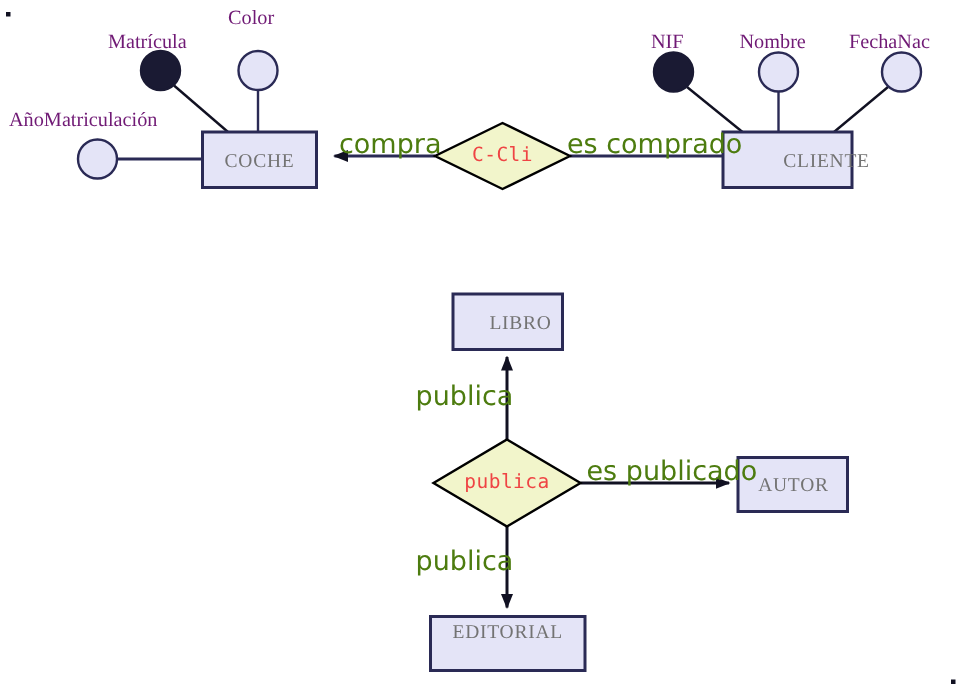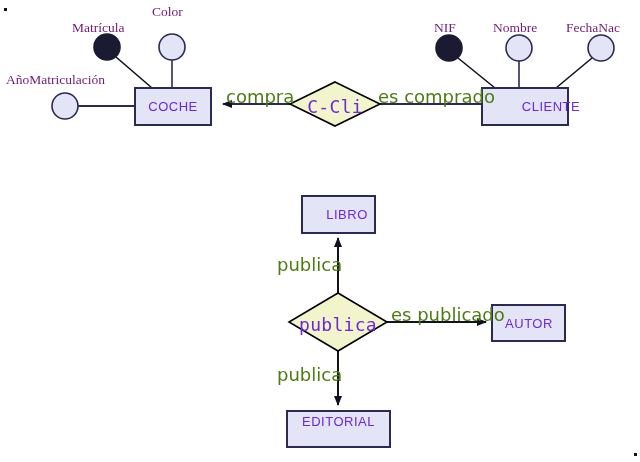--- a/index.html
+++ b/index.html
@@ -26,31 +26,31 @@
   }
   
   .entity {
     position: absolute;
     box-sizing: border-box;
     background: #e4e4f7;
     border: 2px solid #2a2a55;
     display: flex;
     align-items: center;
     justify-content: center;
-    font-family: Liberation Sans, sans-serif;
+    font-family: Liberation Serif, serif;
     font-size: 13px;
-    color: #6d28d9;
+    color: #737373;
     letter-spacing: 0.5px;
   }
   
   .diamond-label {
     position: absolute;
     font-family: "DejaVu Sans Mono", monospace;
-    font-size: 18px;
-    color: #6d28d9;
+    font-size: 13px;
+    color: #ef4444;
     text-align: center;
     white-space: nowrap;
     letter-spacing: 0.3px;
   }
   
   .attr-label {
     position: absolute;
     font-family: Liberation Serif, serif;
     font-size: 13.5px;
     color: #701a75;

